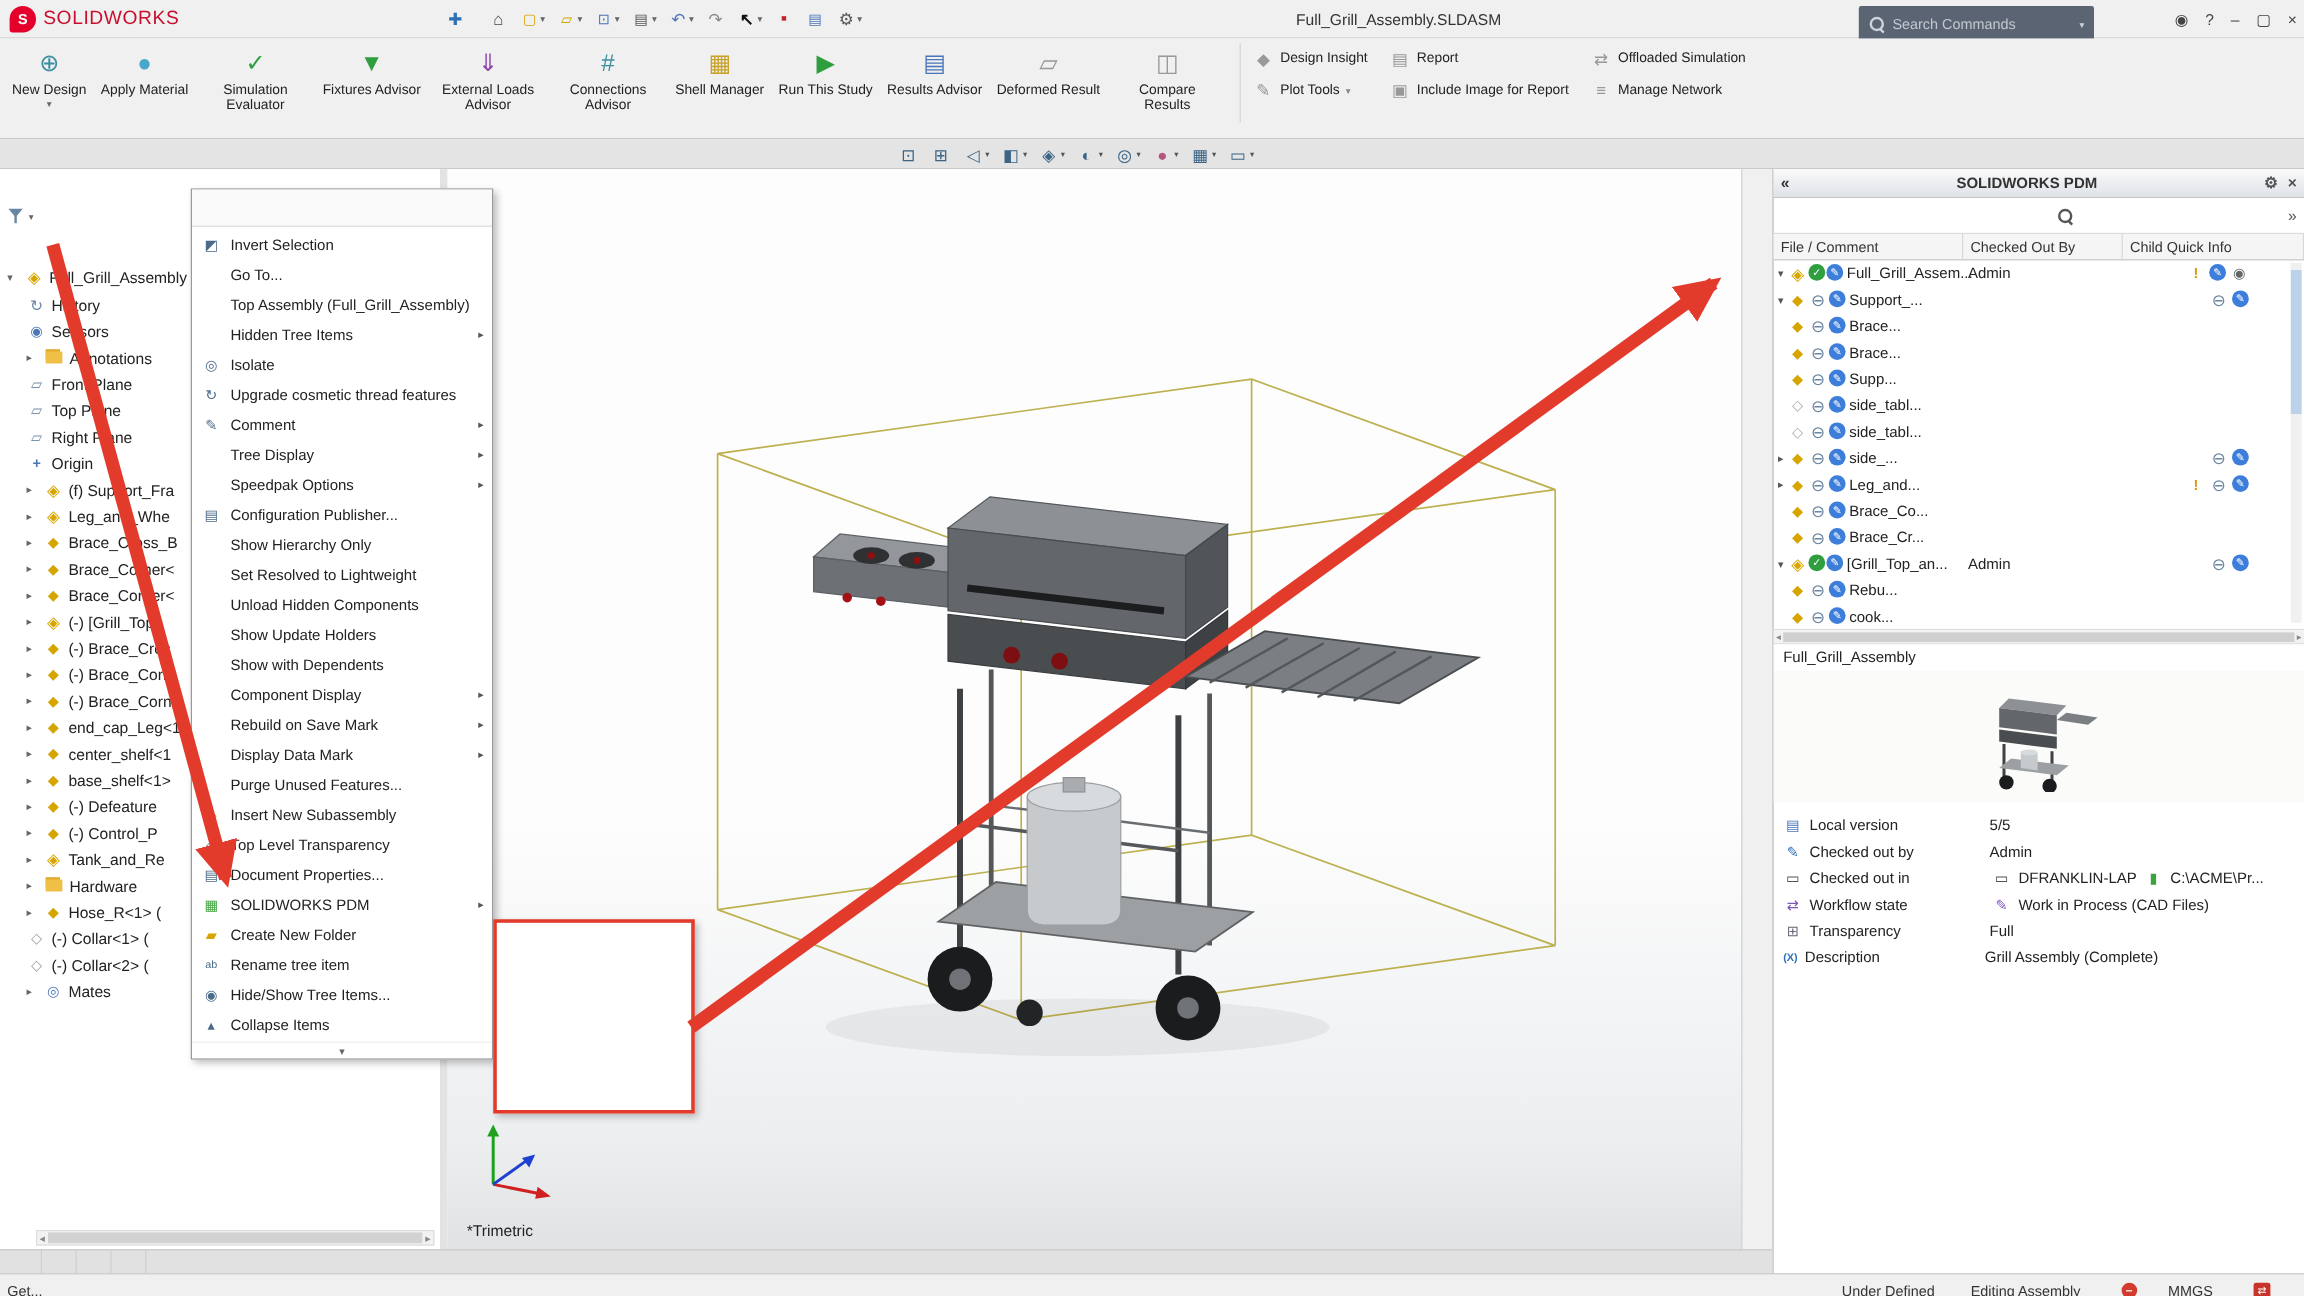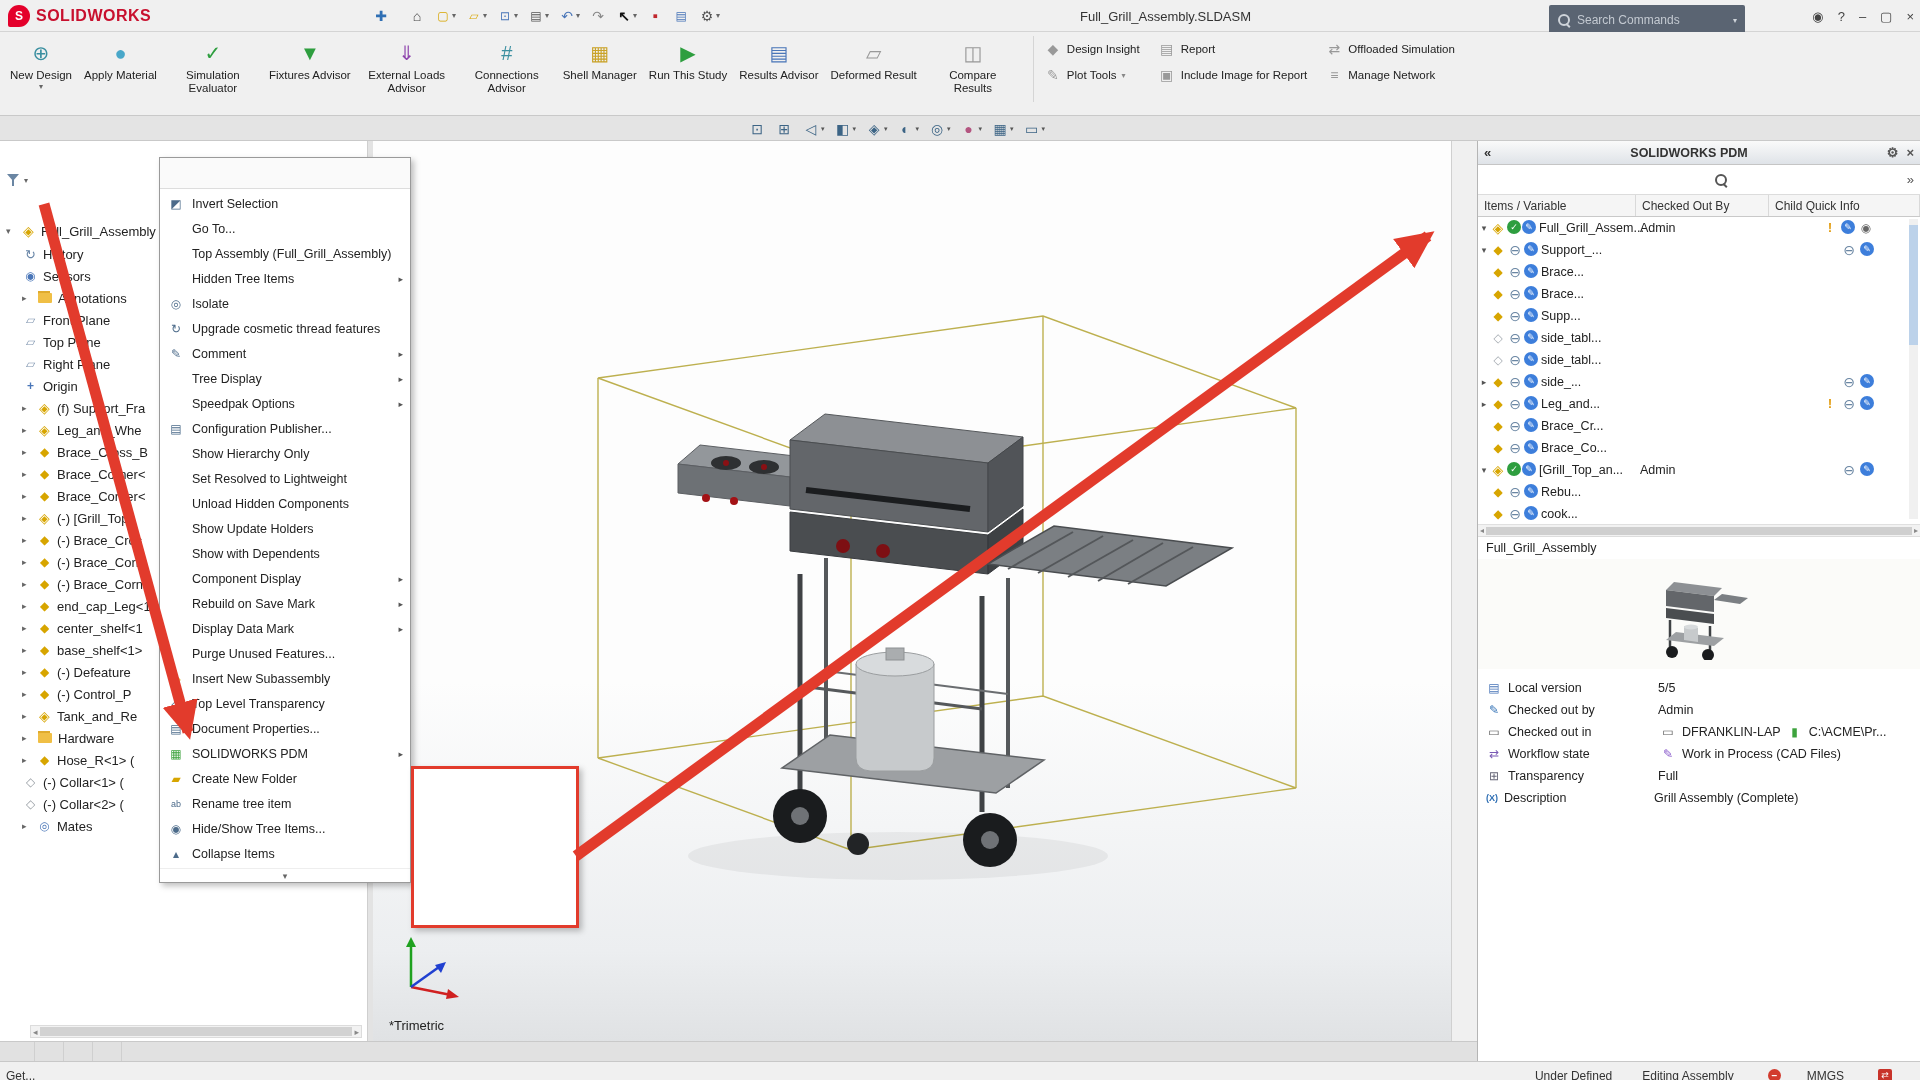--- a/index.html
+++ b/index.html
@@ -34,21 +34,21 @@
   .gi-status-red::before{content:"–";color:#fff;font-size:10px;font-weight:bold}
   .gi-pdm-red{background:#c8332a;border-radius:2px;width:14px;height:14px}
   .gi-pdm-red::before{content:"⇄";color:#fff;font-size:9px}
 
   
   .titlebar{position:absolute;left:0;top:0;width:1920px;height:32px;background:#f0f0f0;
             border-bottom:1px solid #d4d4d4;display:flex;align-items:center}
   .logo{display:flex;align-items:center;gap:6px;padding:0 12px 0 8px}
   .logo-mark{width:22px;height:22px;background:#e4002b;border-radius:50% 50% 50% 2px;
              color:#fff;font-weight:bold;font-size:12px;display:flex;align-items:center;justify-content:center}
-  .logo-text{color:#c8102e;font-weight:bold;font-size:16px;letter-spacing:.5px}
+  .logo-text{color:#c8102e;font-weight:normal;font-size:16px;letter-spacing:.5px}
   .menubar{display:flex;gap:4px}
   .menubar span{padding:4px 11px;cursor:default}
   .pin-glyph{color:#2f6fb4;padding:0 8px;font-size:14px}
   .qa{display:flex;align-items:center;gap:2px;margin-left:10px}
   .qa .qbtn{display:flex;align-items:center;padding:3px 4px;border-radius:2px}
   .qa .arr{font-size:8px;color:#666;margin-left:1px}
   .qa-home::before{content:"⌂";color:#444;font-size:14px}
   .qa-new::before{content:"▢";color:#d7a500}
   .qa-open::before{content:"▱";color:#d7a500}
   .qa-save::before{content:"⊡";color:#4a76b8}
@@ -739,21 +739,21 @@
           <span class="gi"></span>
           <span class="gi"></span>
           <span class="gi"></span>
           <span class="gi"></span>
           <span class="gi"></span>
         </span>
       <span class="mag" style="color:#555"></span>
       <span class="pdm-more">»</span>
     </div>
     <div class="pdm-cols">
-      <div class="col-file">Items / Variable</div>
+      <div class="col-file">File / Comment</div>
       <div class="col-by">Checked Out By</div>
       <div class="col-child">Child Quick Info</div>
     </div>
     <div class="pdm-rows">
       <div>
 
       <div class="pr">
             <span class="pexp">▾</span>
             <span class="licons">
               <span class="gi gi-asm-yellow"></span>
@@ -866,32 +866,32 @@
               <span class="gi gi-circle-edit"></span>
             </span>
           </div>
           <div class="pr">
             <span class="pexp"></span>
             <span class="licons">
               <span class="gi gi-part-yellow"></span>
               <span class="gi gi-circle-minus"></span>
               <span class="gi gi-circle-edit"></span>
             </span>
-            <span>Brace_Cr...</span>
+            <span>Brace_Co...</span>
             <span class="pby"></span>
             <span class="ricons"></span>
           </div>
           <div class="pr">
             <span class="pexp"></span>
             <span class="licons">
               <span class="gi gi-part-yellow"></span>
               <span class="gi gi-circle-minus"></span>
               <span class="gi gi-circle-edit"></span>
             </span>
-            <span>Brace_Co...</span>
+            <span>Brace_Cr...</span>
             <span class="pby"></span>
             <span class="ricons"></span>
           </div>
           <div class="pr">
             <span class="pexp">▾</span>
             <span class="licons">
               <span class="gi gi-asm-yellow"></span>
               <span class="gi gi-circle-check"></span>
               <span class="gi gi-circle-edit"></span>
             </span>

